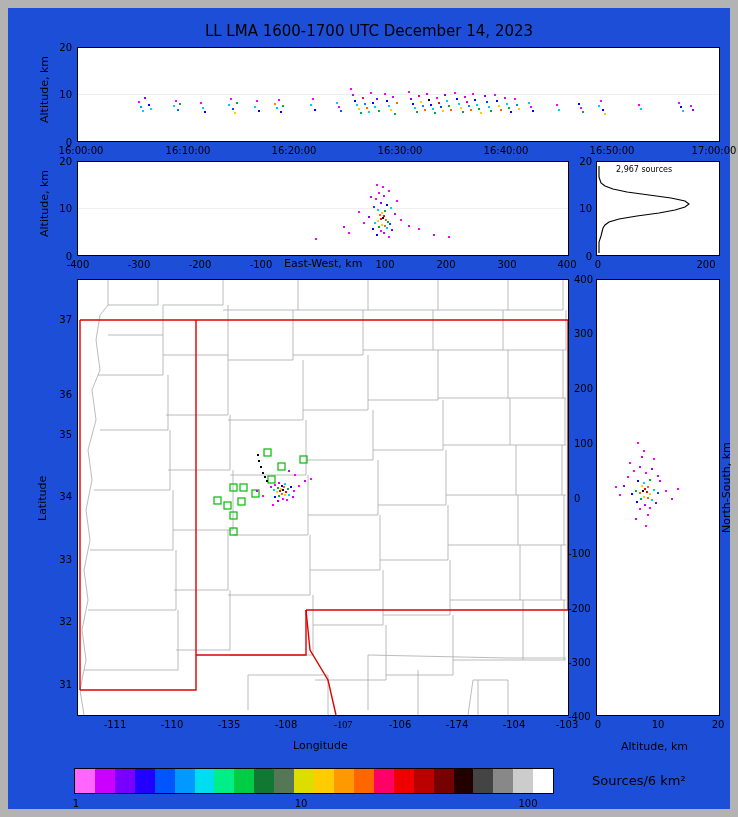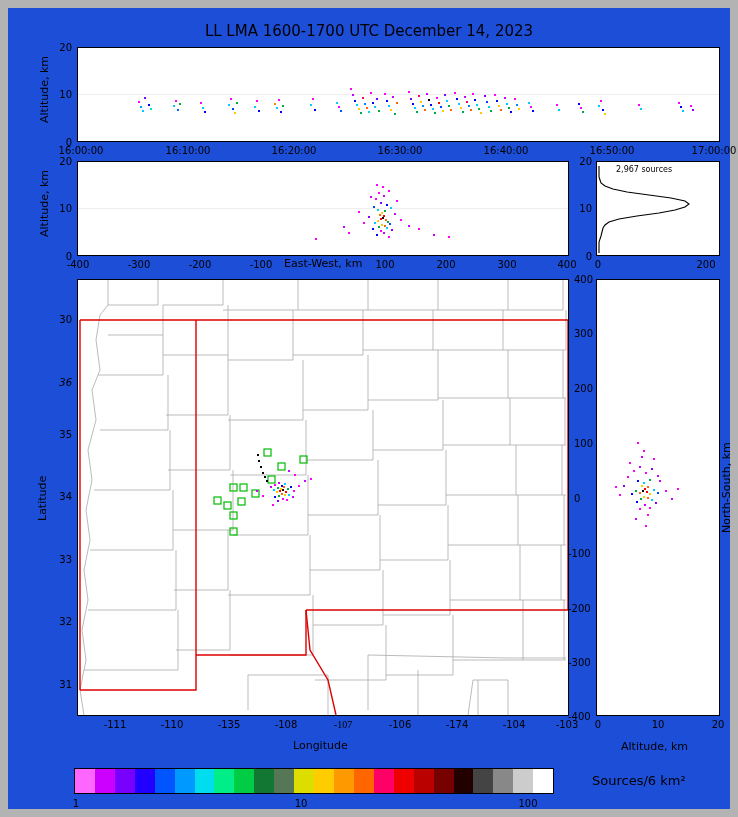--- a/index.html
+++ b/index.html
@@ -460,22 +460,22 @@
           <rect x="194" y="224" width="2" height="2" fill="#ff00ff"></rect>
       </g>
     </svg>
   </div>
 
   <div class="tick-label yt" style="left:40px; top:676px; width:24px;">31</div>
   <div class="tick-label yt" style="left:40px; top:613px; width:24px;">32</div>
   <div class="tick-label yt" style="left:40px; top:551px; width:24px;">33</div>
   <div class="tick-label yt" style="left:40px; top:488px; width:24px;">34</div>
   <div class="tick-label yt" style="left:40px; top:426px; width:24px;">35</div>
-  <div class="tick-label yt" style="left:40px; top:374px; width:24px;font-style:italic;">36</div>
-  <div class="tick-label yt" style="left:40px; top:311px; width:24px;">30</div>
+  <div class="tick-label yt" style="left:40px; top:386px; width:24px;">36</div>
+  <div class="tick-label yt" style="left:40px; top:311px; width:24px;">37</div>
   <div class="axis-title rot" style="left:28px; top:513px;">Latitude</div>
 
   <div class="tick-label xt" style="left:107px; top:711px;">-111</div>
   <div class="tick-label xt" style="left:164px; top:711px;">-110</div>
   <div class="tick-label xt" style="left:221px; top:711px;">-135</div>
   <div class="tick-label xt" style="left:278px; top:711px;">-108</div>
   <div class="tick-label xt" style="left:335px; top:711px;font-family:Liberation Serif, serif;">-107</div>
   <div class="tick-label xt" style="left:392px; top:711px;">-106</div>
   <div class="tick-label xt" style="left:449px; top:711px;">-174</div>
   <div class="tick-label xt" style="left:506px; top:711px;">-104</div>

